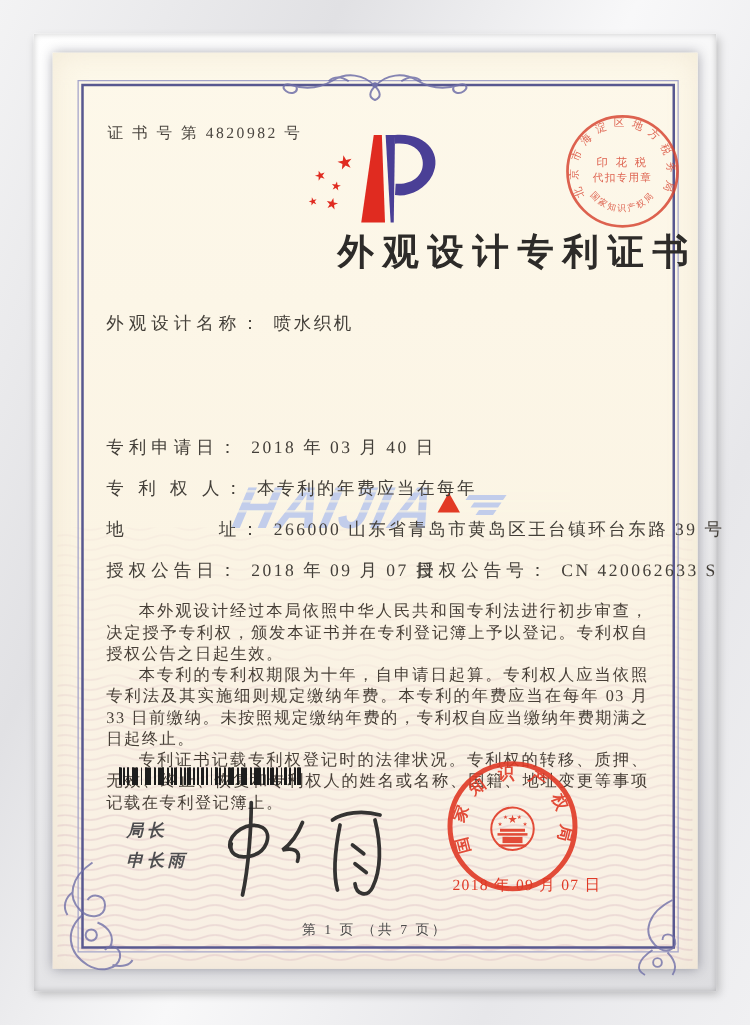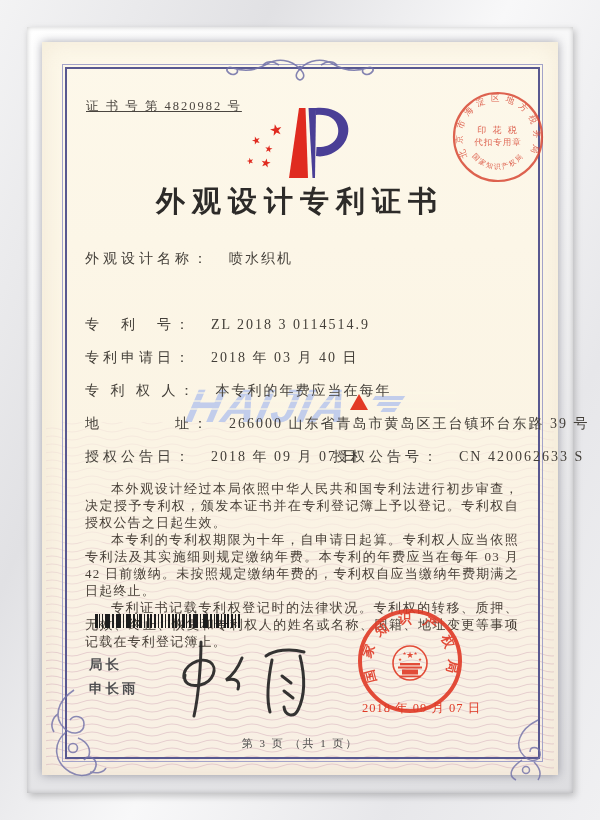--- a/index.html
+++ b/index.html
@@ -15,37 +15,37 @@
     background:linear-gradient(160deg,#ffffff,#dddde0);
     box-shadow:inset 0 0 5px rgba(0,0,0,.20), 2px 3px 7px rgba(0,0,0,.22);}
   
   .page{position:absolute;left:42px;top:42px;width:516px;height:733px;
     background:linear-gradient(180deg,#fdf8ea 0%,#fbf4e4 55%,#f8efe4 100%);
     box-shadow:0 0 9px rgba(40,40,60,.40), inset 0 0 24px rgba(205,185,150,.22);}
   .waves{position:absolute;left:0;top:0;z-index:0;}
   .inner-border{position:absolute;left:23px;top:25px;right:18px;bottom:16px;
     border:2px solid #585890;outline:1px solid #a3a3c9;outline-offset:2px;z-index:1;}
   .orn{position:absolute;z-index:2;}
-  .cert-no{position:absolute;left:44px;top:56px;font-size:12.5px;letter-spacing:2px;color:#4b4640;z-index:2;text-decoration:underline;}
+  .cert-no{position:absolute;left:44px;top:56px;font-size:12.5px;letter-spacing:2px;color:#4b4640;z-index:2;}
   .logo{position:absolute;left:200px;top:60px;z-index:2;}
-  .title{position:absolute;left:0;right:0;top:140px;text-align:center;
+  .title{position:absolute;left:0;right:0;top:140px;text-align:right;
     font-size:29px;letter-spacing:7px;font-weight:600;color:#2d2b29;z-index:2;}
   .frow{position:absolute;left:43px;font-size:14px;letter-spacing:4px;color:#433f39;white-space:nowrap;z-index:2;}
-  .frow .v{margin-left:18px;letter-spacing:2px;}
+  .frow .v{margin-left:8px;letter-spacing:2px;}
   .frow .pair2{position:absolute;left:248px;top:0;}
   .paras{position:absolute;left:43px;top:438px;width:434px;z-index:2;
     font-size:13px;line-height:17px;letter-spacing:1.2px;color:#473f37;text-align:justify;}
   .paras p{margin:0;text-indent:2em;}
   .barcode{position:absolute;left:53px;top:572px;width:146px;height:14px;z-index:2;
     background:
       repeating-linear-gradient(90deg,#1d1d1d 0 1.5px,transparent 1.5px 3.5px),
       repeating-linear-gradient(90deg,#1d1d1d 0 1px,transparent 1px 7px),
       repeating-linear-gradient(90deg,#1d1d1d 0 2.5px,transparent 2.5px 11px);}
-  .officer{position:absolute;left:47px;z-index:2;font-family:"Liberation Sans","DejaVu Sans",sans-serif;
-    font-size:13.5px;font-weight:600;letter-spacing:3px;color:#4e4e50;}
+  .officer{position:absolute;left:59px;z-index:2;font-family:"Liberation Sans","DejaVu Sans",sans-serif;
+    font-size:13.5px;font-weight:600;letter-spacing:3px;color:#4e4e50;font-style:italic;}
   .sig{position:absolute;left:112px;top:586px;z-index:3;}
   .footer{position:absolute;left:0;right:0;top:694px;text-align:center;
     font-size:11px;letter-spacing:2px;color:#4c4c4c;z-index:2;}
   
   .wm{position:absolute;left:146px;top:336px;z-index:1;white-space:nowrap;
     font-family:"Liberation Sans","DejaVu Sans",sans-serif;
     font-style:italic;font-weight:900;font-size:47px;letter-spacing:1px;
     color:#c2cdeb;transform:skewX(-13deg);}
   .wm-slat{position:absolute;left:146px;width:268px;height:2px;background:rgba(252,246,229,.6);z-index:1;}
   .wm-tri{position:absolute;left:308px;top:352px;width:0;height:0;z-index:1;
@@ -123,23 +123,20 @@
     <polygon points="57,6 63.5,6 66,76 47,76" fill="#e02b20"></polygon>
     <polygon points="66.5,6 74,6 73,76 70.5,76" fill="#4a3f96"></polygon>
     <path d="M74,6 C100,4 112,22 104,38 C98,50 84,56 74,54 L74.5,45 C88,46 98,38 96,26 C94,15 84,12 74,13 Z" fill="#4a3f96"></path>
   </svg>
 
   <div class="title">外观设计专利证书</div>
 
   <div class="frow" style="top:208px">
     <span>外观设计名称：</span><span class="v">喷水织机</span>
   </div>
-  <div class="frow" style="top:274px">
-    <span>专　利　号：</span><span class="v">ZL 2018 3 0114514.9</span>
-  </div>
   <div class="frow" style="top:307px">
     <span>专利申请日：</span><span class="v">2018 年 03 月 40 日</span>
   </div>
   <div class="frow" style="top:340px">
     <span>专 利 权 人：</span><span class="v">本专利的年费应当在每年</span>
   </div>
   <div class="frow" style="top:373px">
     <span>地　　　　址：</span><span class="v">266000 山东省青岛市黄岛区王台镇环台东路 39 号</span>
   </div>
   <div class="frow" style="top:406px">
@@ -153,21 +150,21 @@
   <div class="wm-slat" style="top:350px"></div>
   <div class="wm-slat" style="top:358px"></div>
   <div class="wm-slat" style="top:366px"></div>
   <div class="wm-tri"></div>
   <div class="wm-bar" style="left:332px;top:354px;width:30px"></div>
   <div class="wm-bar" style="left:336px;top:360px;width:22px"></div>
   <div class="wm-bar" style="left:340px;top:366px;width:14px"></div>
 
   <div class="paras">
     <p>本外观设计经过本局依照中华人民共和国专利法进行初步审查，决定授予专利权，颁发本证书并在专利登记簿上予以登记。专利权自授权公告之日起生效。</p>
-    <p>本专利的专利权期限为十年，自申请日起算。专利权人应当依照专利法及其实施细则规定缴纳年费。本专利的年费应当在每年 03 月 42 日前缴纳。未按照规定缴纳年费的，专利权自应当缴纳年费期满之日起终止。</p>
+    <p>本专利的专利权期限为十年，自申请日起算。专利权人应当依照专利法及其实施细则规定缴纳年费。本专利的年费应当在每年 03 月 33 日前缴纳。未按照规定缴纳年费的，专利权自应当缴纳年费期满之日起终止。</p>
     <p>专利证书记载专利权登记时的法律状况。专利权的转移、质押、无效、终止、恢复和专利权人的姓名或名称、国籍、地址变更等事项记载在专利登记簿上。</p>
   </div>
 
   <div class="barcode"></div>
 
   <div class="officer" style="top:614px">局长</div>
   <div class="officer" style="top:638px">申长雨</div>
 
   <svg class="sig" width="170" height="90" viewBox="0 0 170 90">
     <g fill="none" stroke="#1f1f1f" stroke-width="3" stroke-linecap="round" opacity="0.9">
@@ -175,21 +172,21 @@
       <path d="M47,14 C47,32 45,66 40,88"></path>
       <path d="M88,30 C84,40 79,47 72,52 C80,50 87,52 84,61"></path>
       <path d="M150,24 C136,20 120,22 112,28"></path>
       <path d="M118,32 C114,52 112,70 116,84"></path>
       <path d="M146,28 C151,48 151,68 144,82 C140,90 131,88 130,79"></path>
       <path d="M128,48 l9,7"></path>
       <path d="M130,63 l9,7"></path>
     </g>
   </svg>
 
-  <div class="footer">第 3 页 （共 1 页）</div>
+  <div class="footer">第 1 页 （共 7 页）</div>
 
   <svg class="seal-top" width="96" height="96" viewBox="0 0 96 96">
     <defs>
       <path id="arcTaxTop" d="M 18.5,68.7 A 36,36 0 1 1 77.5,68.7" fill="none"></path>
       <path id="arcTaxBot" d="M 23.1,68.1 A 32,32 0 0 0 72.9,68.1" fill="none"></path>
     </defs>
     <circle cx="48" cy="48" r="44" fill="none" stroke="#d7422e" stroke-width="2.2"></circle>
     <text font-size="8.5" fill="#d7422e" letter-spacing="5.5">
       <textPath href="#arcTaxTop" startOffset="50%" text-anchor="middle">北京市海淀区地方税务局</textPath>
     </text>

